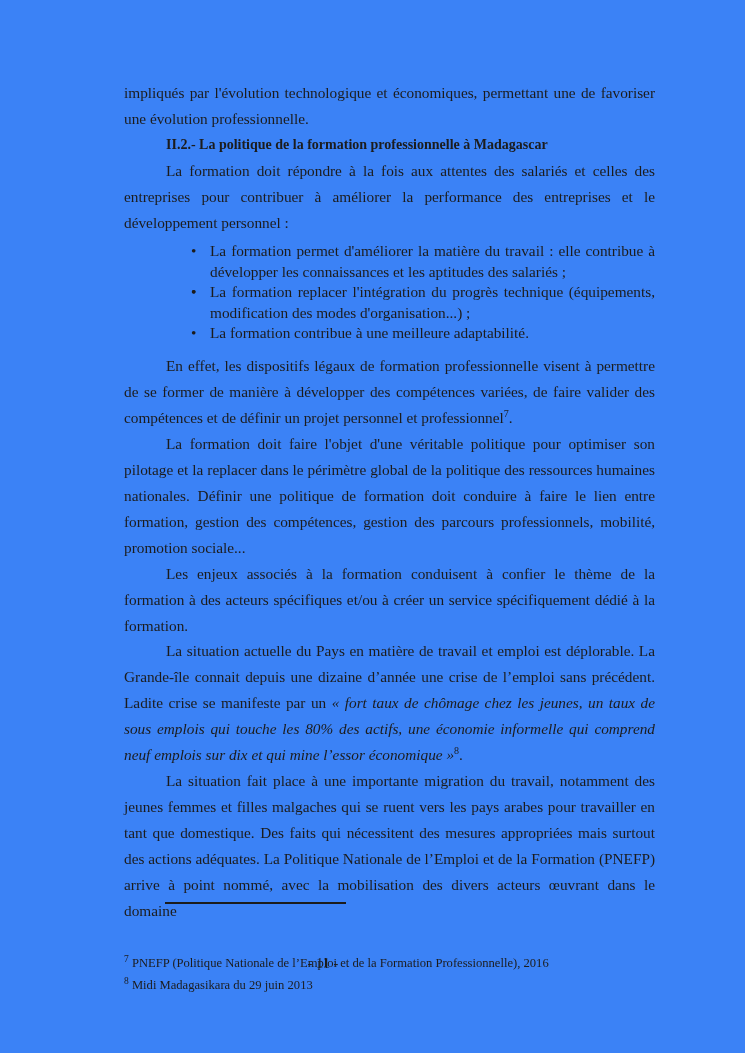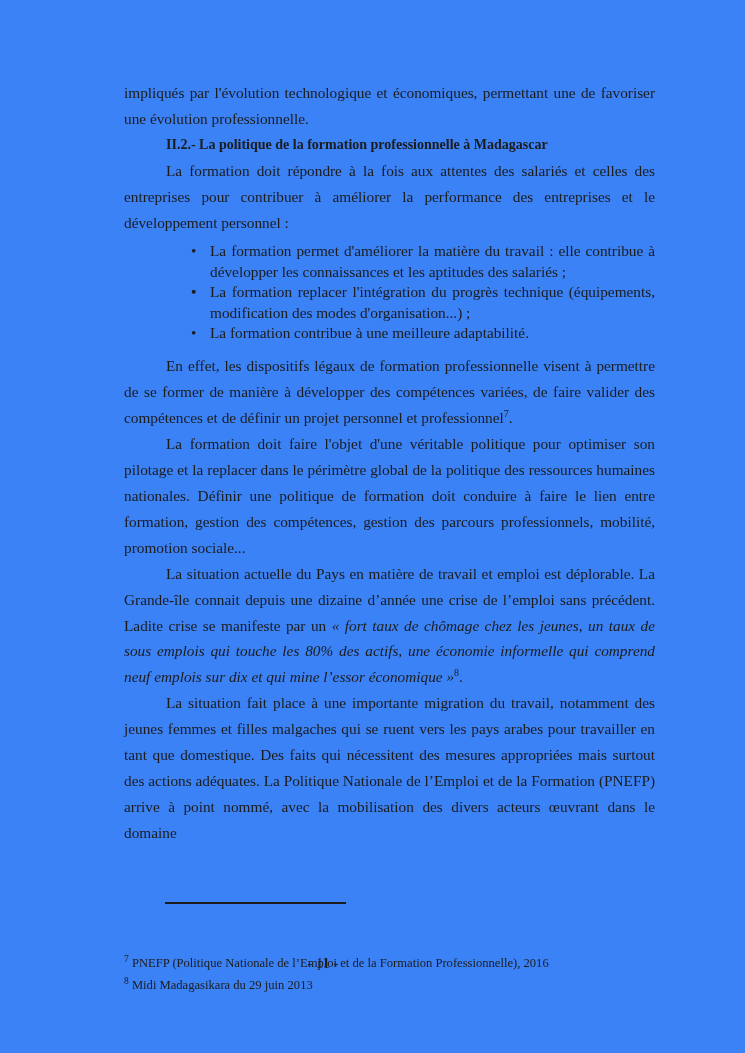--- a/index.html
+++ b/index.html
@@ -129,20 +129,21 @@
         <span>La formation contribue à une meilleure adaptabilité.</span>
       </li>
     </ul>
 
     <p class="indent">
       <span>En effet, les dispositifs légaux de formation professionnelle visent à permettre de se former de manière à développer des compétences variées, de faire valider des compétences et de définir un projet personnel et professionnel</span><sup class="fnref">7</sup><span>.</span>
     </p>
 
     <p class="indent">La formation doit faire l'objet d'une véritable politique pour optimiser son pilotage et la replacer dans le périmètre global de la politique des ressources humaines nationales. Définir une politique de formation doit conduire à faire le lien entre formation, gestion des compétences, gestion des parcours professionnels, mobilité, promotion sociale...</p>
 
+    <p class="indent">Les enjeux associés à la formation conduisent à confier le thème de la formation à des acteurs spécifiques et/ou à créer un service spécifiquement dédié à la formation.</p>
 
     <p class="indent">
       <span>La situation actuelle du Pays en matière de travail et emploi est déplorable. La Grande-île connait depuis une dizaine d’année une crise de l’emploi sans précédent. Ladite crise se manifeste par un </span><span class="quote-italic">« fort taux de chômage chez les jeunes,  un taux de sous emplois qui touche les 80% des actifs, une économie informelle qui comprend neuf emplois sur dix et qui mine l’essor économique »</span><sup class="fnref">8</sup><span>.</span>
     </p>
 
     <p class="indent">La situation fait place à une importante migration du travail, notamment des jeunes femmes et filles malgaches qui se ruent vers les pays arabes pour travailler en tant que domestique. Des faits qui nécessitent des mesures appropriées mais surtout des actions adéquates. La Politique Nationale de l’Emploi et de la Formation (PNEFP) arrive à point nommé, avec la mobilisation des divers acteurs œuvrant dans le domaine</p>
 
   </div>
 
   <div class="footnote-rule"></div>

